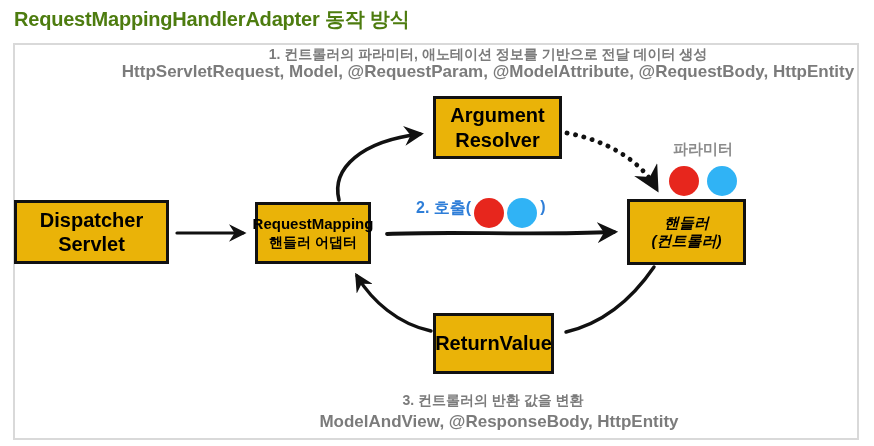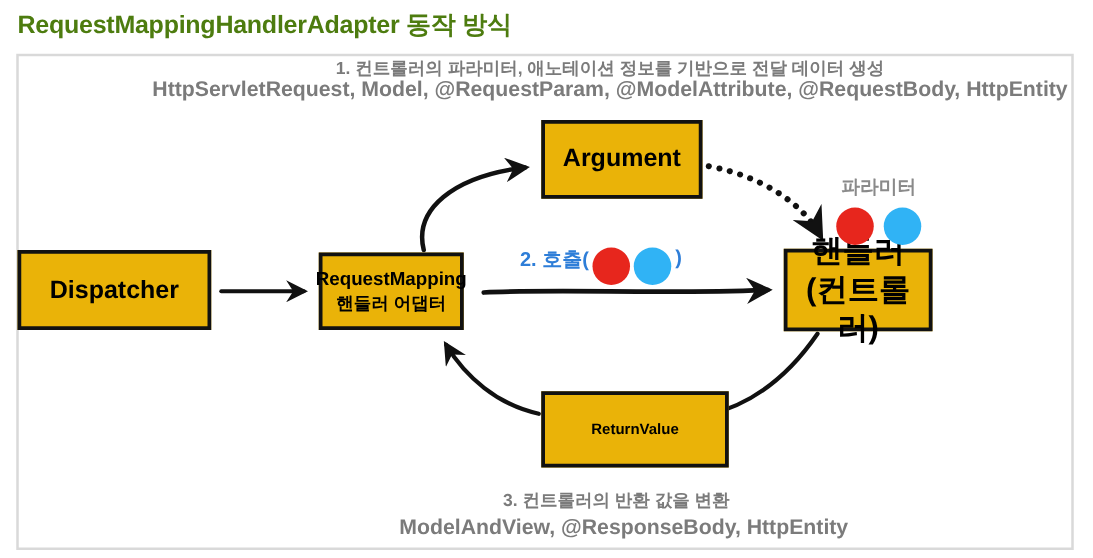--- a/index.html
+++ b/index.html
@@ -17,22 +17,22 @@
   .anno.top1 { top:46px; font-size:14px; transform:translateX(52px); }
   .anno.top2 { top:62px; font-size:17px; transform:translateX(52px); }
   .anno.bottom1 { top:392px; font-size:14px; transform:translateX(57px); }
   .anno.bottom2 { top:412px; font-size:17px; transform:translateX(63px); }
 
   .node { position:absolute; background:#eab308; border:3px solid #111; display:flex; flex-direction:column; align-items:center; justify-content:center; text-align:center; color:#000; font-weight:bold; line-height:1.22; z-index:3; }
   .node-dispatcher { left:14px; top:200px; width:155px; height:64px; font-size:20px; }
   .node-rm { left:255px; top:202px; width:116px; height:62px; font-size:15px; }
   .node-rm .l2 { font-size:14px; }
   .node-argument { left:433px; top:96px; width:129px; height:63px; font-size:20px; }
-  .node-handler { left:627px; top:199px; width:119px; height:66px; font-size:25px; }
-  .node-return { left:433px; top:313px; width:150px; height:61px; font-size:12px; }
+  .node-handler { left:627px; top:199px; width:119px; height:66px; font-size:15px;font-style:italic; }
+  .node-return { left:433px; top:313px; width:121px; height:61px; font-size:20px; }
 
   .param-label { position:absolute; left:640px; top:140px; width:126px; text-align:center; font-size:15px; font-weight:bold; z-index:4; }
   .param-circles { position:absolute; left:669px; top:166px; display:flex; gap:8px; z-index:4; }
   .dot { width:30px; height:30px; border-radius:50%; display:inline-block; }
 
   .call-label { position:absolute; left:416px; top:198px; height:32px; display:flex; align-items:flex-start; gap:3px; font-size:16px; font-weight:bold; z-index:4; }
   .call-label .dot { width:30px; height:30px; }
 </style>
 </head>
 <body>
@@ -61,29 +61,31 @@
     <path d="M 654 267 C 630 302 600 324 566 332" fill="none" stroke="#111" stroke-width="3.4" stroke-linecap="round"></path>
 
     <path d="M 431 331 C 398 324 372 301 357 276" fill="none" stroke="#111" stroke-width="3.4" stroke-linecap="round" marker-end="url(#ah)"></path>
   </svg>
 
   <div class="anno top1" style="color: rgb(123, 123, 123);">1. 컨트롤러의 파라미터, 애노테이션 정보를 기반으로 전달 데이터 생성</div>
   <div class="anno top2" style="color: rgb(123, 123, 123);">HttpServletRequest, Model, @RequestParam, @ModelAttribute, @RequestBody, HttpEntity</div>
 
   <div class="node node-dispatcher">
     <div class="l1">Dispatcher</div>
+    <div class="l2">Servlet</div>
   </div>
 
   <div class="node node-rm">
     <div class="l1">RequestMapping</div>
     <div class="l2">핸들러 어댑터</div>
   </div>
 
   <div class="node node-argument">
     <div class="l1">Argument</div>
+    <div class="l2">Resolver</div>
   </div>
 
   <div class="node node-handler">
     <div class="l1">핸들러</div>
     <div class="l2">(컨트롤러)</div>
   </div>
 
   <div class="node node-return">
     <div class="l1">ReturnValue</div>
   </div>

